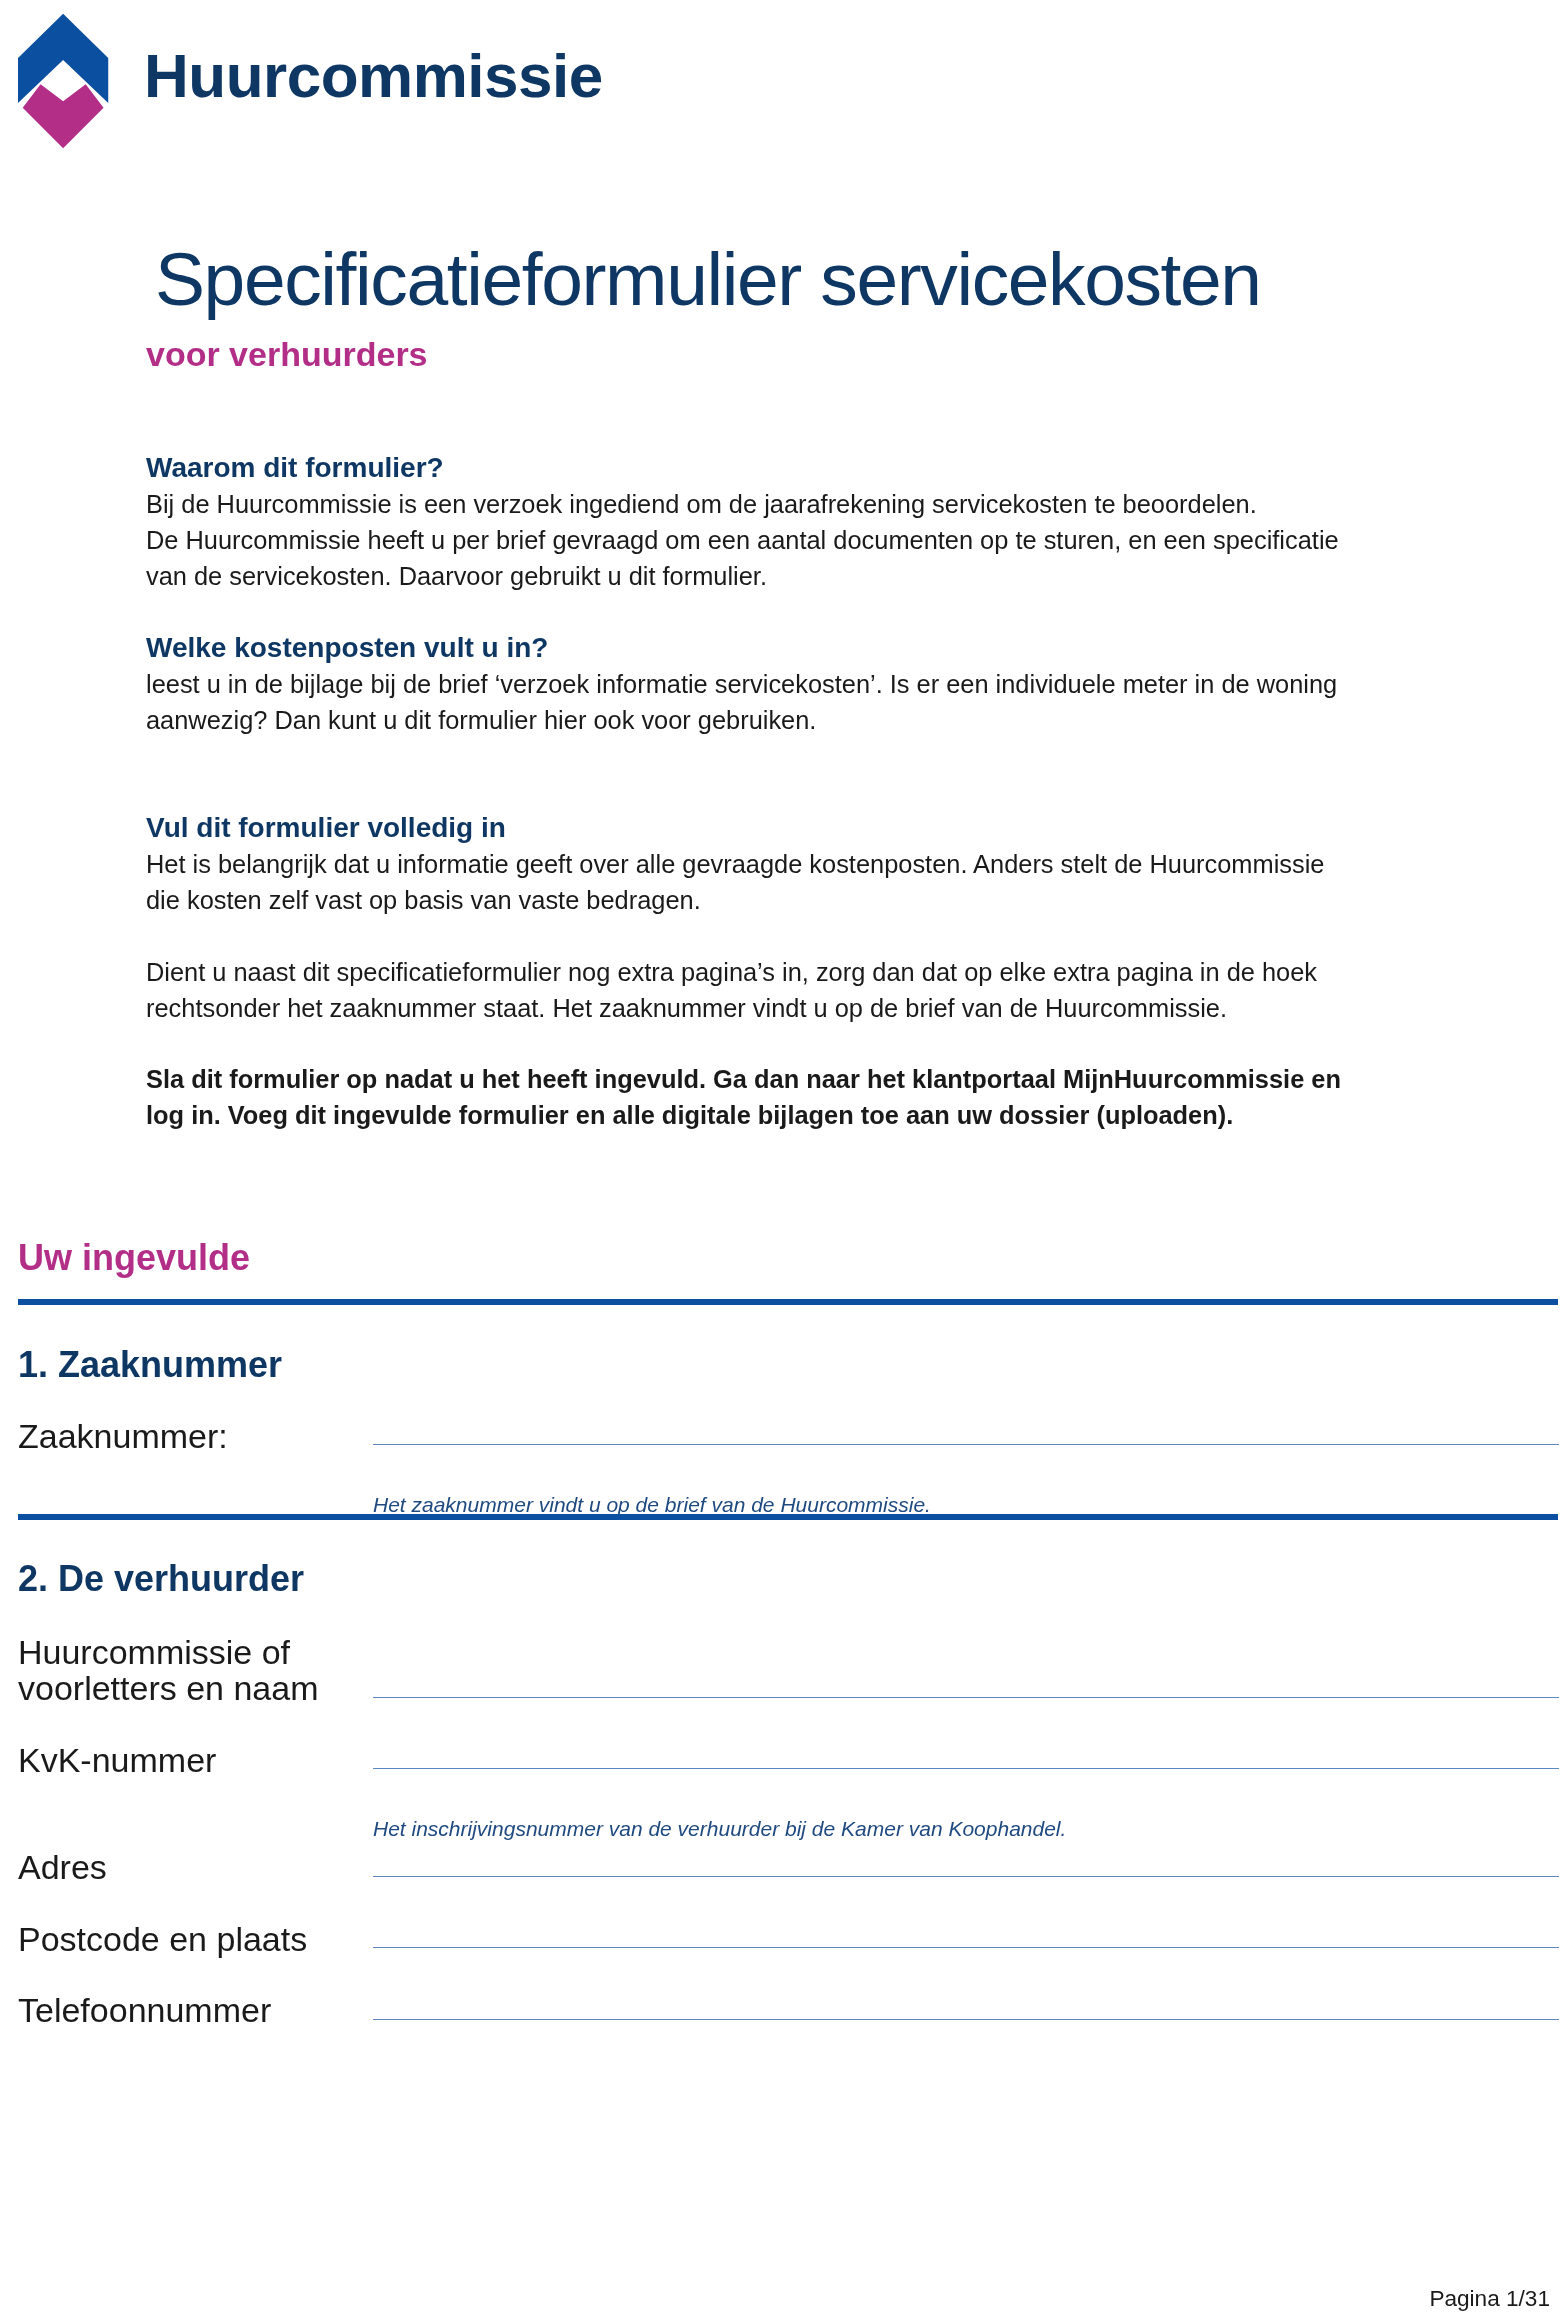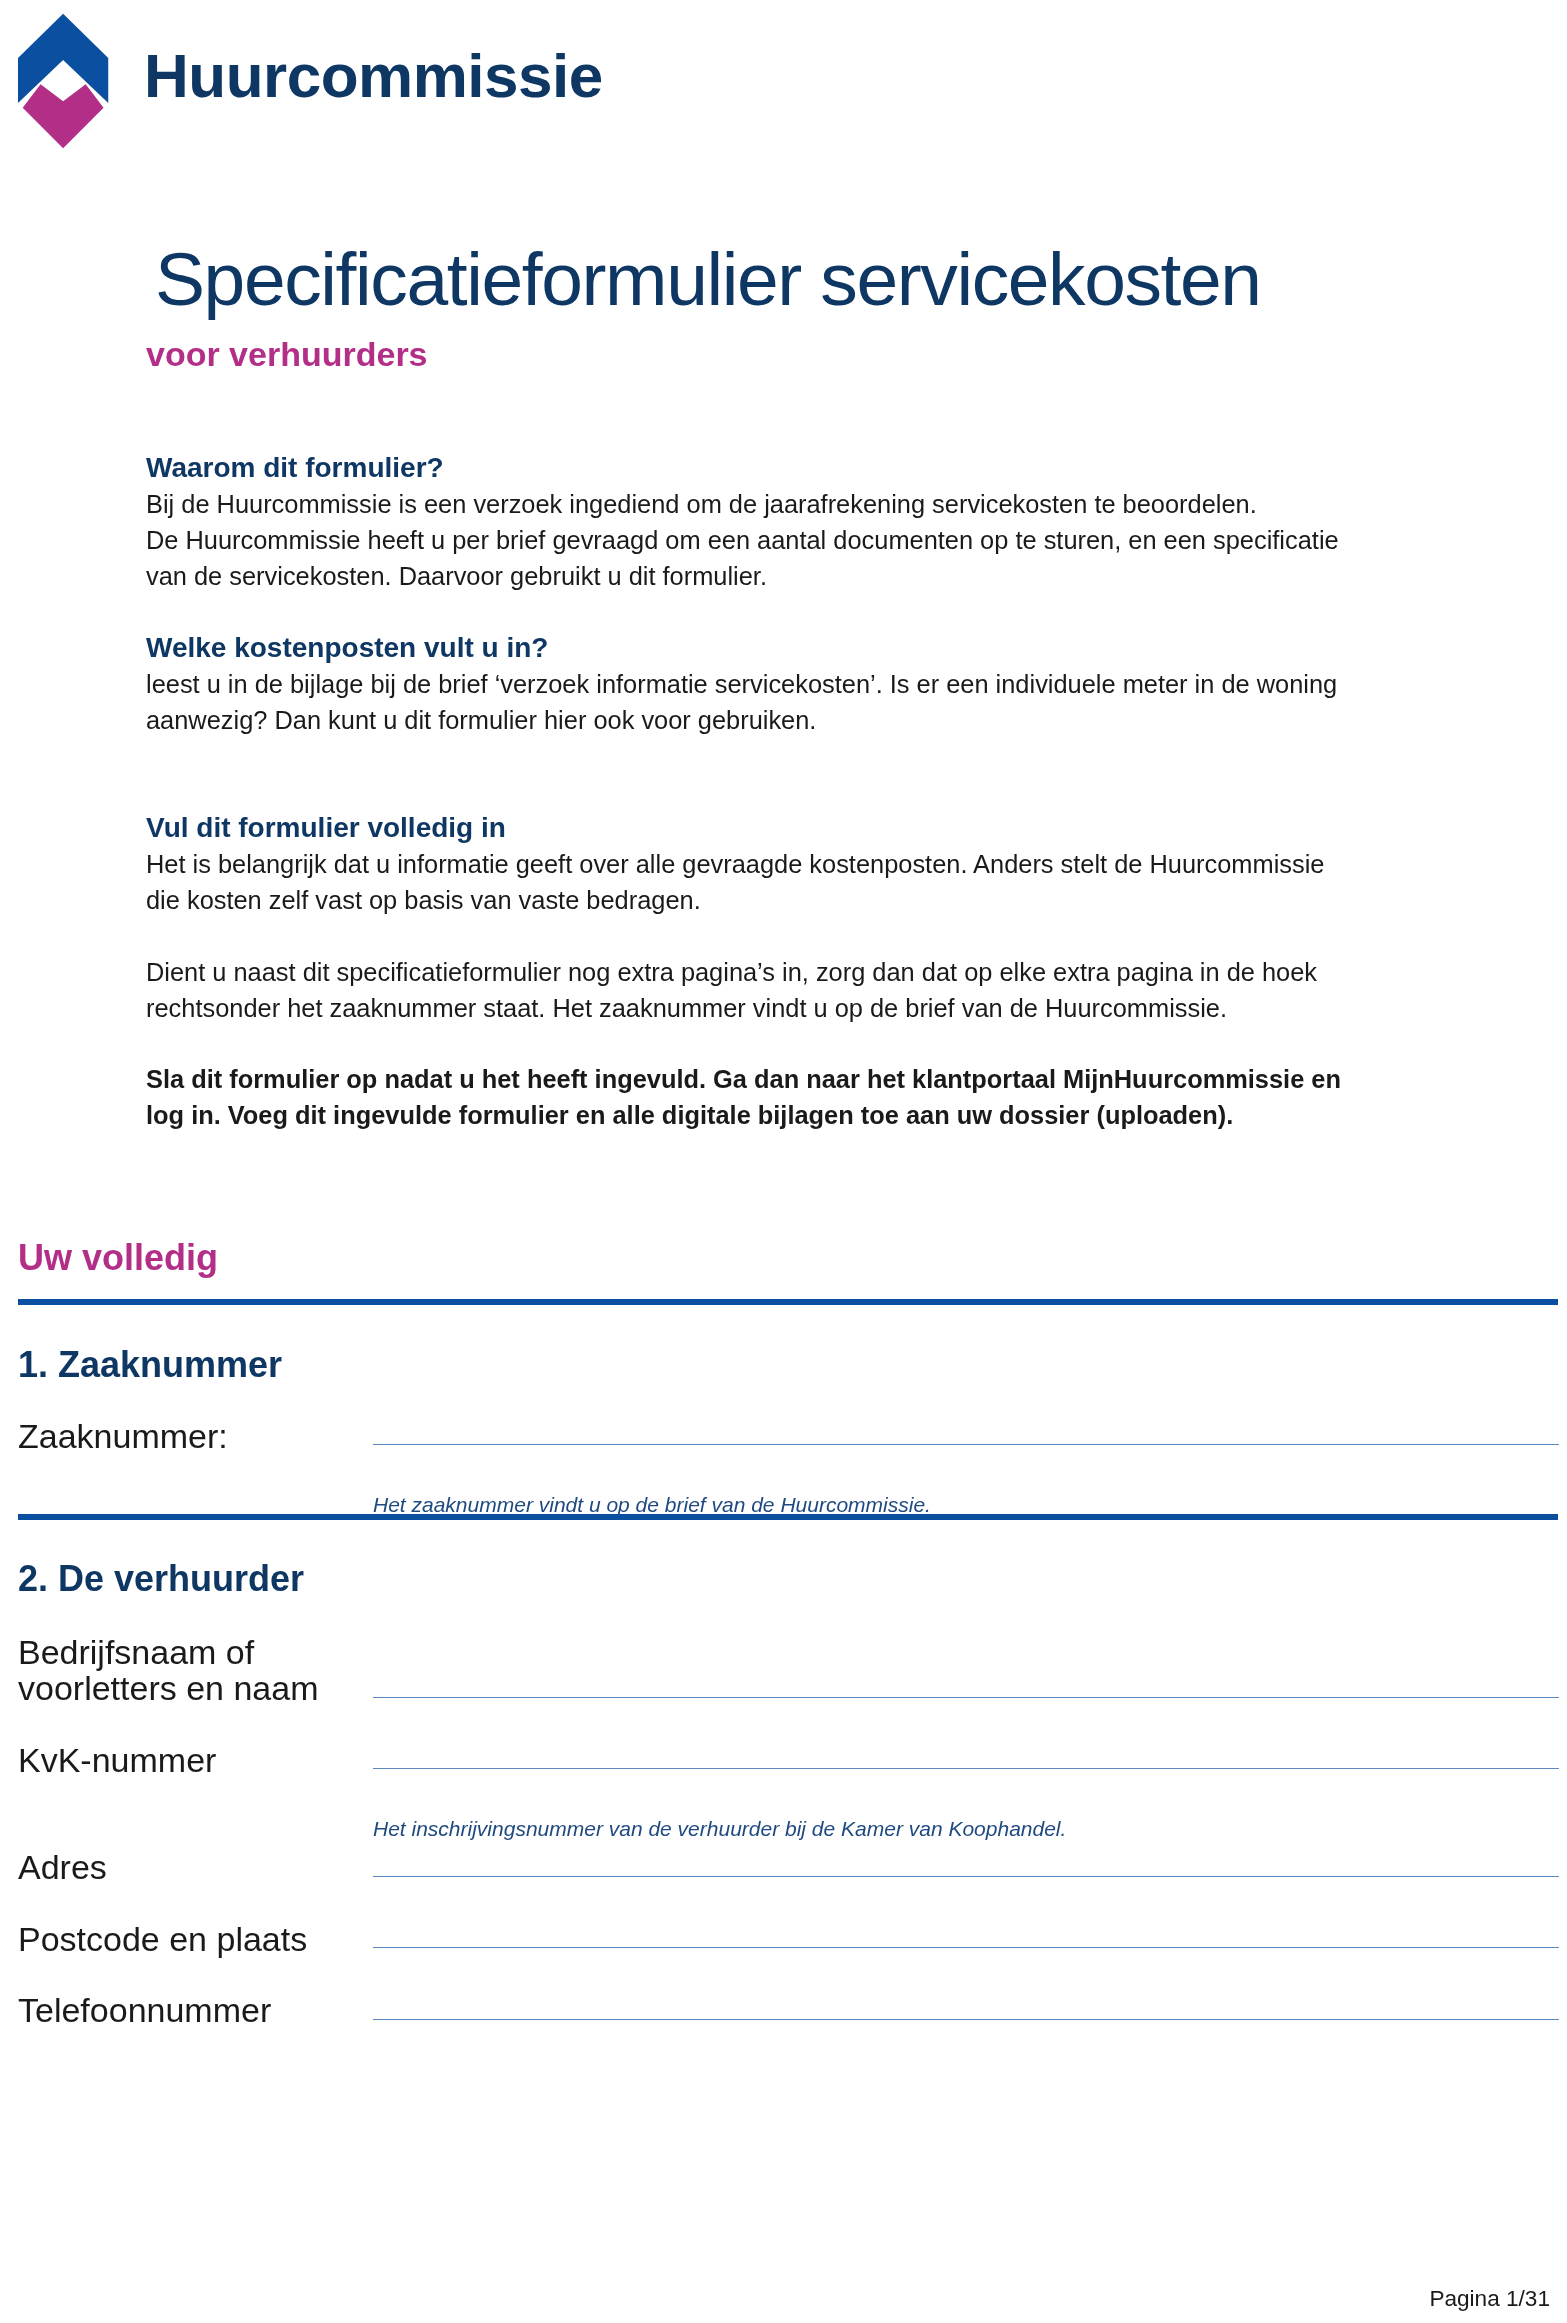--- a/index.html
+++ b/index.html
@@ -60,34 +60,34 @@
 <div class="abs intro" style="top:954px;">
   <p>Dient u naast dit specificatieformulier nog extra pagina’s in, zorg dan dat op elke extra pagina in de hoek</p>
   <p>rechtsonder het zaaknummer staat. Het zaaknummer vindt u op de brief van de Huurcommissie.</p>
 </div>
 
 <div class="abs intro" style="top:1061px;">
   <p class="bold">Sla dit formulier op nadat u het heeft ingevuld. Ga dan naar het klantportaal MijnHuurcommissie en</p>
   <p class="bold">log in. Voeg dit ingevulde formulier en alle digitale bijlagen toe aan uw dossier (uploaden).</p>
 </div>
 
-<div class="abs sec-title" style="top:1240px;">Uw volledig</div>
+<div class="abs sec-title" style="top:1240px;">Uw ingevulde</div>
 <div class="abs rule" style="top:1299px;"></div>
 
 <div class="abs h-num" style="top:1347px;">1.  Zaaknummer</div>
 <div class="abs label" style="top:1418px;">Zaaknummer:</div>
 <input class="field-input" style="top: 1412px;" type="text" value="">
 <div class="abs hint" style="top:1464px;">Het zaaknummer vindt u op de brief van de Huurcommissie.</div>
 
 <div class="abs rule" style="top:1514px;"></div>
 
 <div class="abs h-num" style="top:1561px;">2.  De verhuurder</div>
 
 <div class="abs label" style="top:1634px;">
-  <div>Bedrijfsnaam of</div>
+  <div>Huurcommissie of</div>
   <div>voorletters en naam</div>
 </div>
 <input class="field-input" style="top: 1665px;" type="text" value="">
 
 <div class="abs label" style="top:1742px;">KvK-nummer</div>
 <input class="field-input" style="top: 1736px;" type="text" value="">
 <div class="abs hint" style="top:1788px;">Het inschrijvingsnummer van de verhuurder bij de Kamer van Koophandel.</div>
 
 <div class="abs label" style="top:1849px;">Adres</div>
 <input class="field-input" style="top: 1844px;" type="text" value="">

